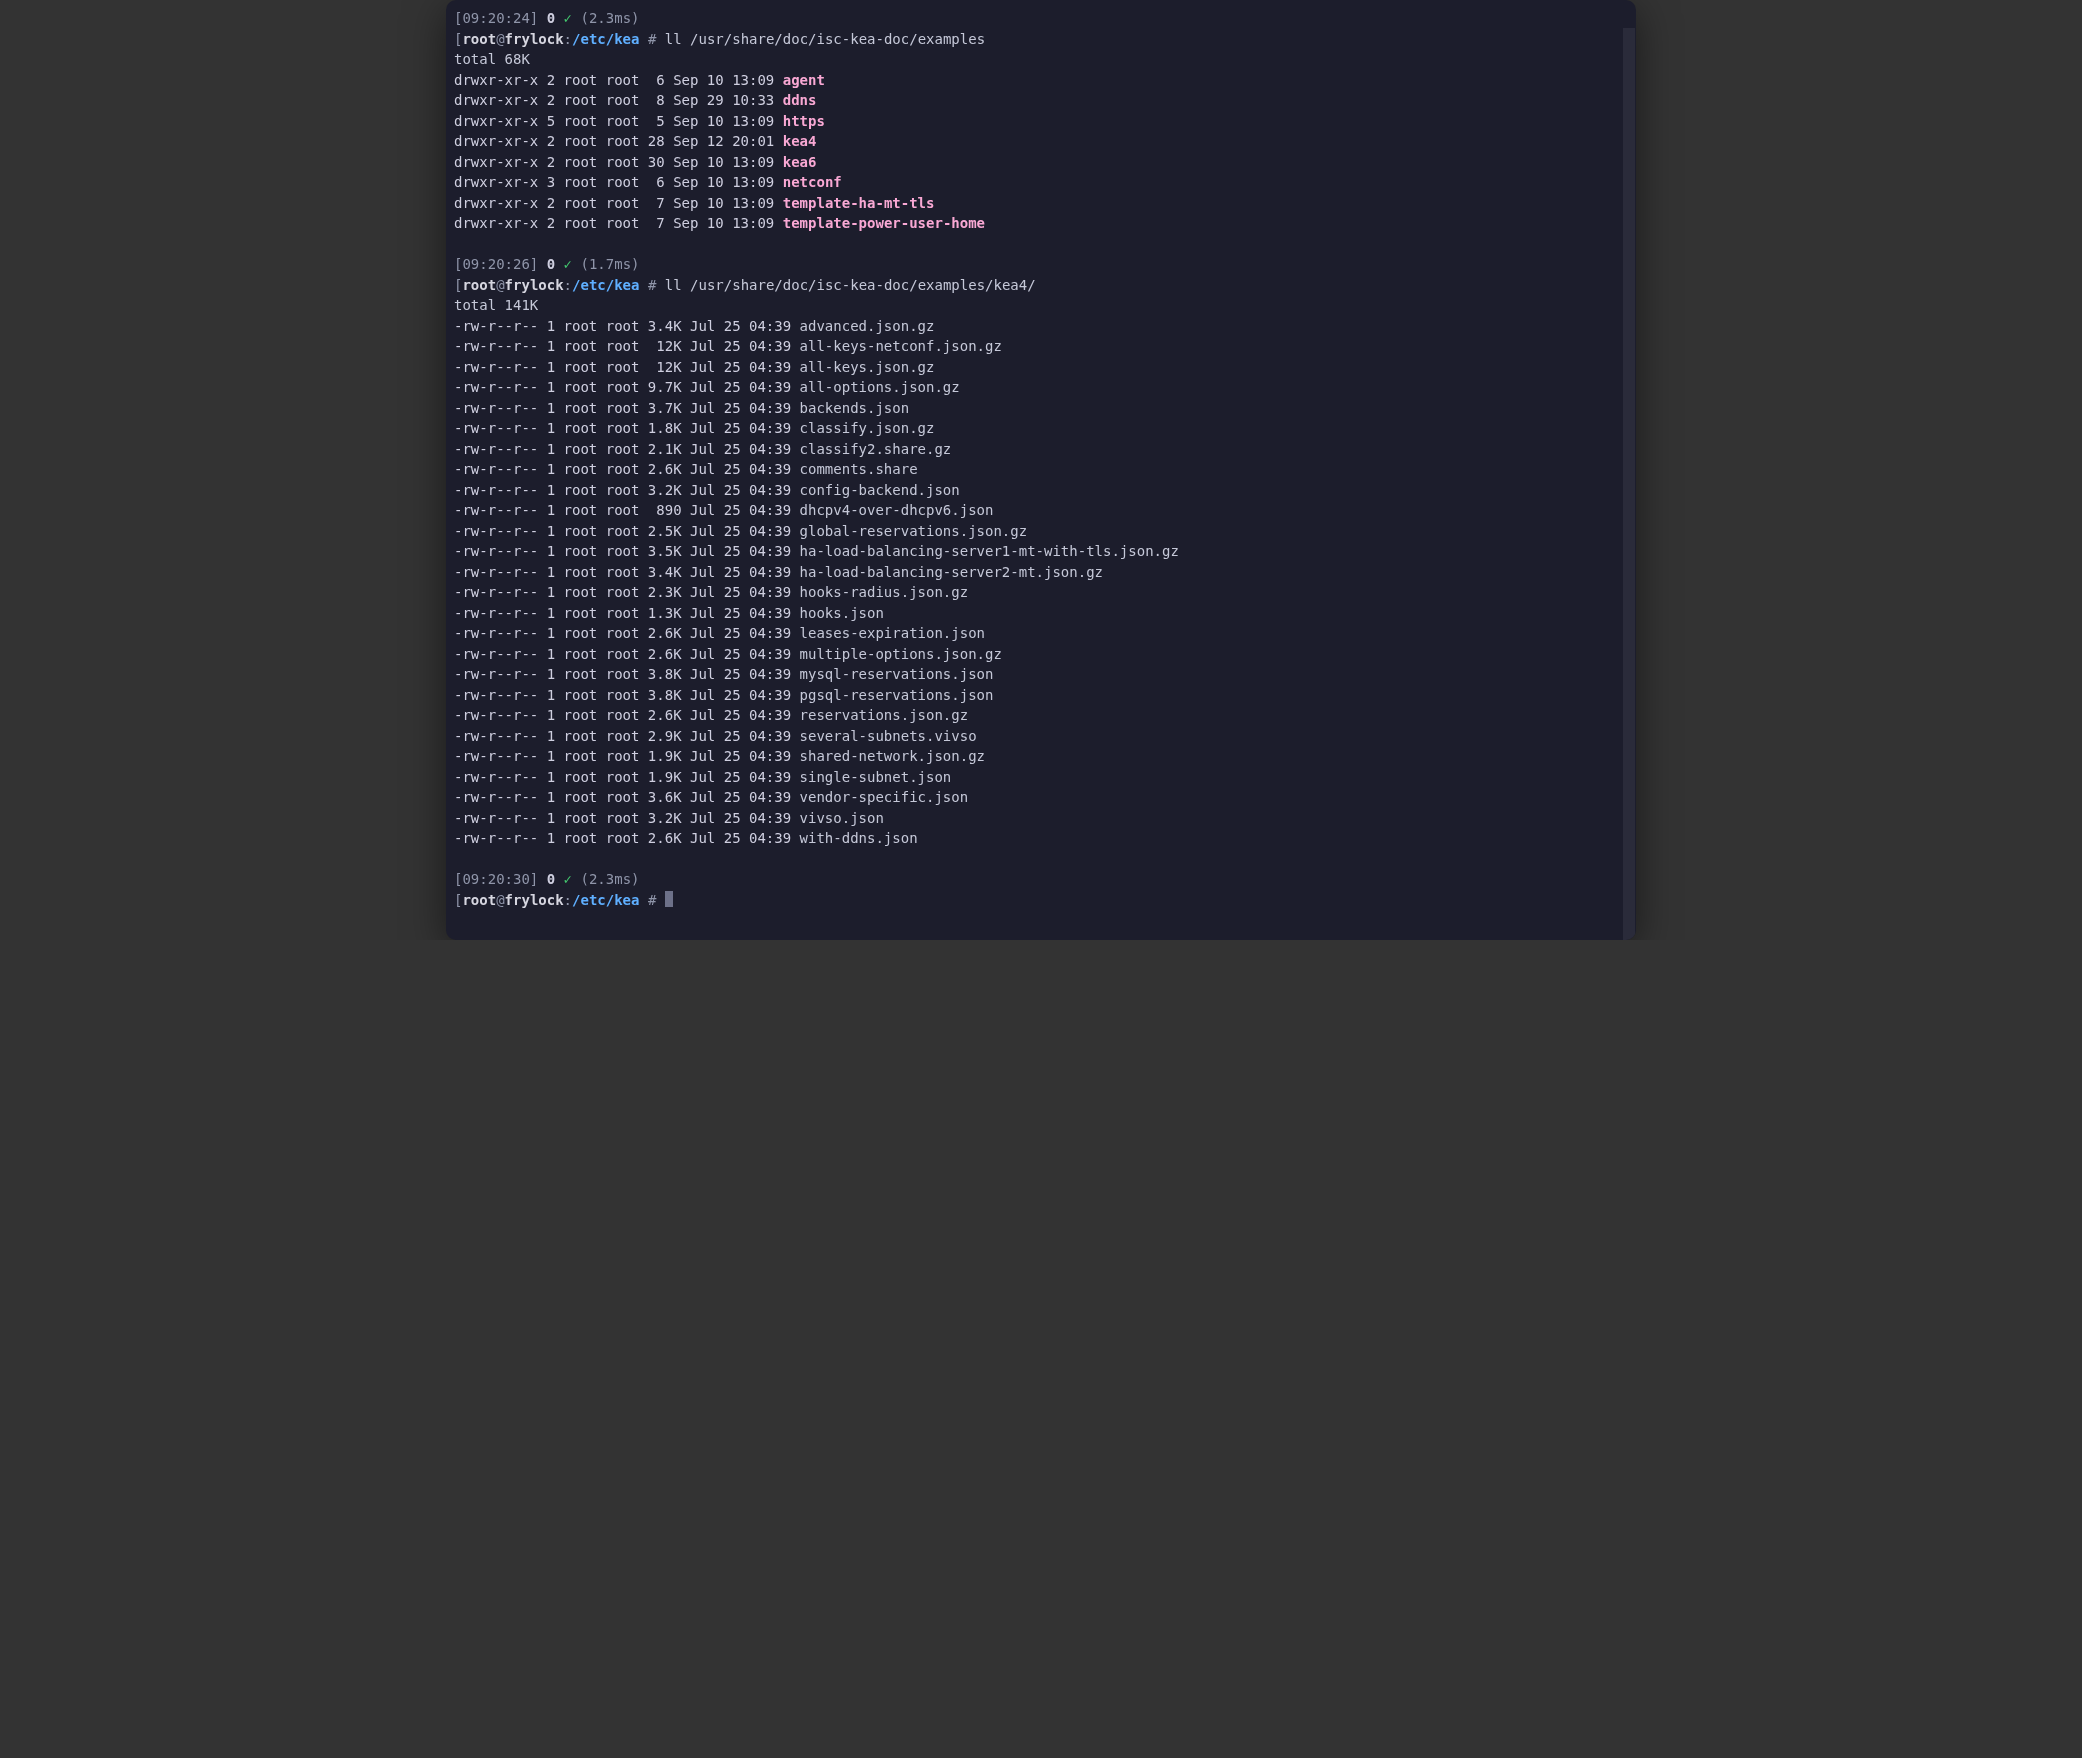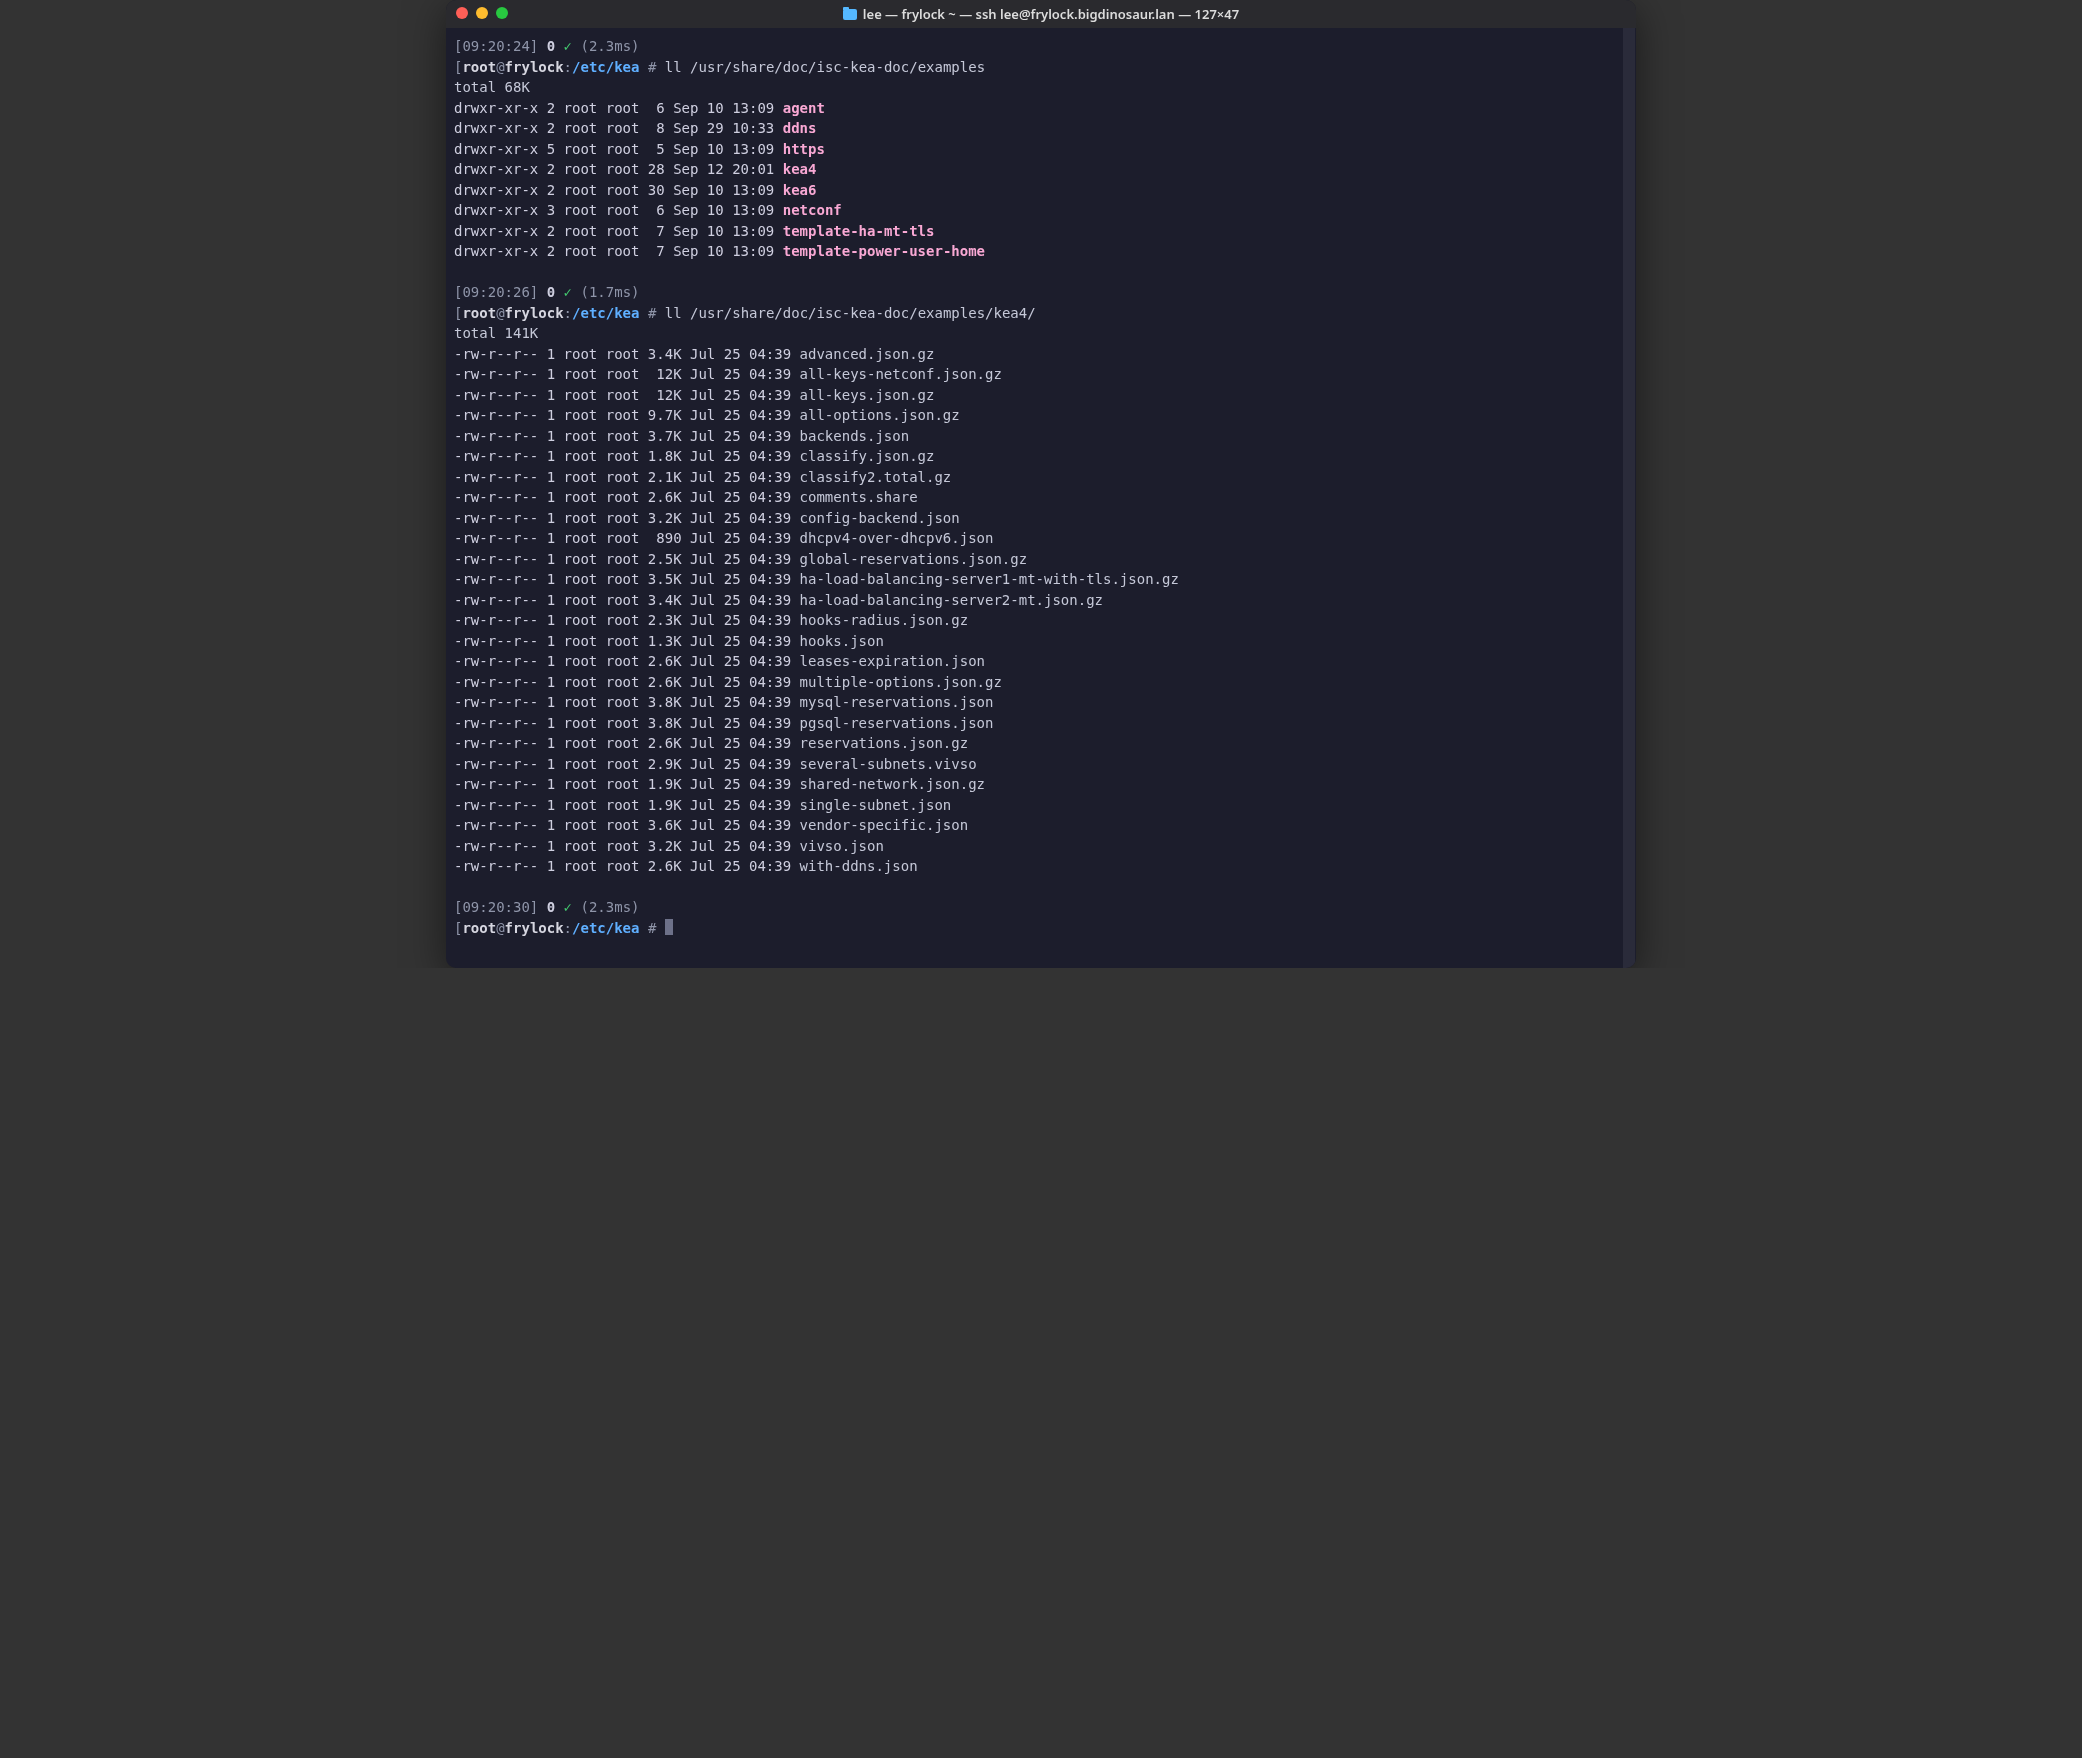--- a/index.html
+++ b/index.html
@@ -94,29 +94,20 @@
     width: 12px;
     background: #2a2b3a;
   }
   .relwrap { position: relative; }
 </style>
 </head>
 <body>
 
 <div class="window relwrap">
 
-  <div class="titlebar">
-    <div class="traffic">
-      <div class="dot red"></div>
-      <div class="dot yellow"></div>
-      <div class="dot green"></div>
-    </div>
-    <span class="folder-icon"></span>
-    <span>lee — frylock ~ — ssh lee@frylock.bigdinosaur.lan — 127×47</span>
-  </div>
 
   <div class="scrolltrack"></div>
 
   <div class="termbody" id="term"><span class="gray">[09:20:24]</span> <span class="bold">0</span> <span class="green">✓</span> <span class="gray">(2.3ms)</span>
 <span class="gray">[</span><span class="user">root</span><span class="gray">@</span><span class="host">frylock</span><span class="gray">:</span><span class="path">/etc/kea</span> <span class="hash">#</span> <span class="filename">ll /usr/share/doc/isc-kea-doc/examples</span>
 <span class="filename">total 68K</span>
 drwxr-xr-x 2 root root  6 Sep 10 13:09 <span class="dirname">agent</span>
 drwxr-xr-x 2 root root  8 Sep 29 10:33 <span class="dirname">ddns</span>
 drwxr-xr-x 5 root root  5 Sep 10 13:09 <span class="dirname">https</span>
 drwxr-xr-x 2 root root 28 Sep 12 20:01 <span class="dirname">kea4</span>
@@ -127,21 +118,21 @@
 
 <span class="gray">[09:20:26]</span> <span class="bold">0</span> <span class="green">✓</span> <span class="gray">(1.7ms)</span>
 <span class="gray">[</span><span class="user">root</span><span class="gray">@</span><span class="host">frylock</span><span class="gray">:</span><span class="path">/etc/kea</span> <span class="hash">#</span> <span class="filename">ll /usr/share/doc/isc-kea-doc/examples/kea4/</span>
 <span class="filename">total 141K</span>
 -rw-r--r-- 1 root root 3.4K Jul 25 04:39 <span class="filename">advanced.json.gz</span>
 -rw-r--r-- 1 root root  12K Jul 25 04:39 <span class="filename">all-keys-netconf.json.gz</span>
 -rw-r--r-- 1 root root  12K Jul 25 04:39 <span class="filename">all-keys.json.gz</span>
 -rw-r--r-- 1 root root 9.7K Jul 25 04:39 <span class="filename">all-options.json.gz</span>
 -rw-r--r-- 1 root root 3.7K Jul 25 04:39 <span class="filename">backends.json</span>
 -rw-r--r-- 1 root root 1.8K Jul 25 04:39 <span class="filename">classify.json.gz</span>
--rw-r--r-- 1 root root 2.1K Jul 25 04:39 <span class="filename">classify2.total.gz</span>
+-rw-r--r-- 1 root root 2.1K Jul 25 04:39 <span class="filename">classify2.share.gz</span>
 -rw-r--r-- 1 root root 2.6K Jul 25 04:39 <span class="filename">comments.share</span>
 -rw-r--r-- 1 root root 3.2K Jul 25 04:39 <span class="filename">config-backend.json</span>
 -rw-r--r-- 1 root root  890 Jul 25 04:39 <span class="filename">dhcpv4-over-dhcpv6.json</span>
 -rw-r--r-- 1 root root 2.5K Jul 25 04:39 <span class="filename">global-reservations.json.gz</span>
 -rw-r--r-- 1 root root 3.5K Jul 25 04:39 <span class="filename">ha-load-balancing-server1-mt-with-tls.json.gz</span>
 -rw-r--r-- 1 root root 3.4K Jul 25 04:39 <span class="filename">ha-load-balancing-server2-mt.json.gz</span>
 -rw-r--r-- 1 root root 2.3K Jul 25 04:39 <span class="filename">hooks-radius.json.gz</span>
 -rw-r--r-- 1 root root 1.3K Jul 25 04:39 <span class="filename">hooks.json</span>
 -rw-r--r-- 1 root root 2.6K Jul 25 04:39 <span class="filename">leases-expiration.json</span>
 -rw-r--r-- 1 root root 2.6K Jul 25 04:39 <span class="filename">multiple-options.json.gz</span>

